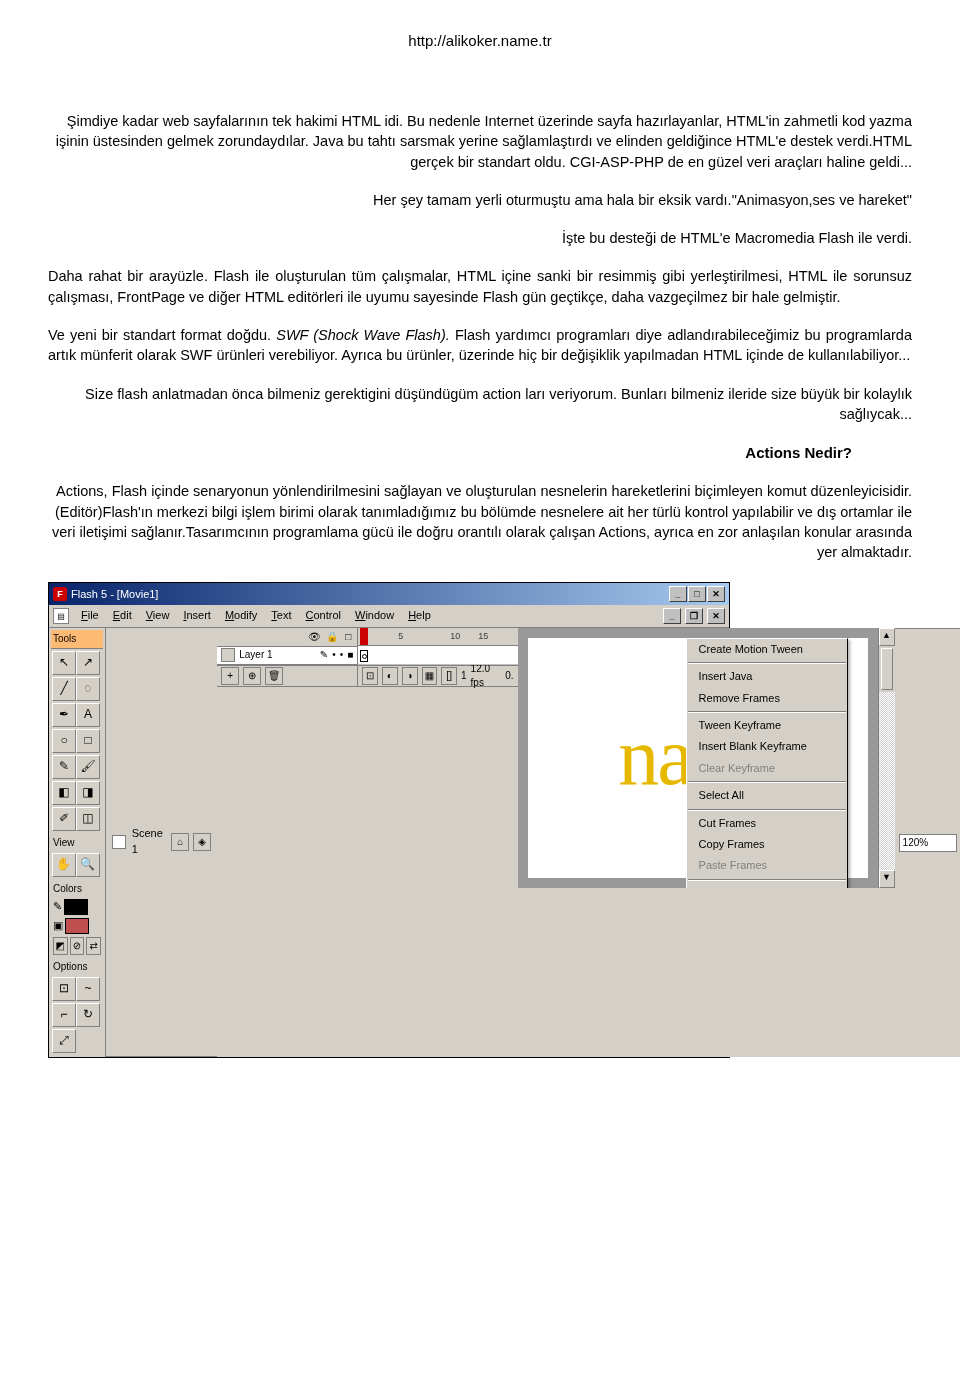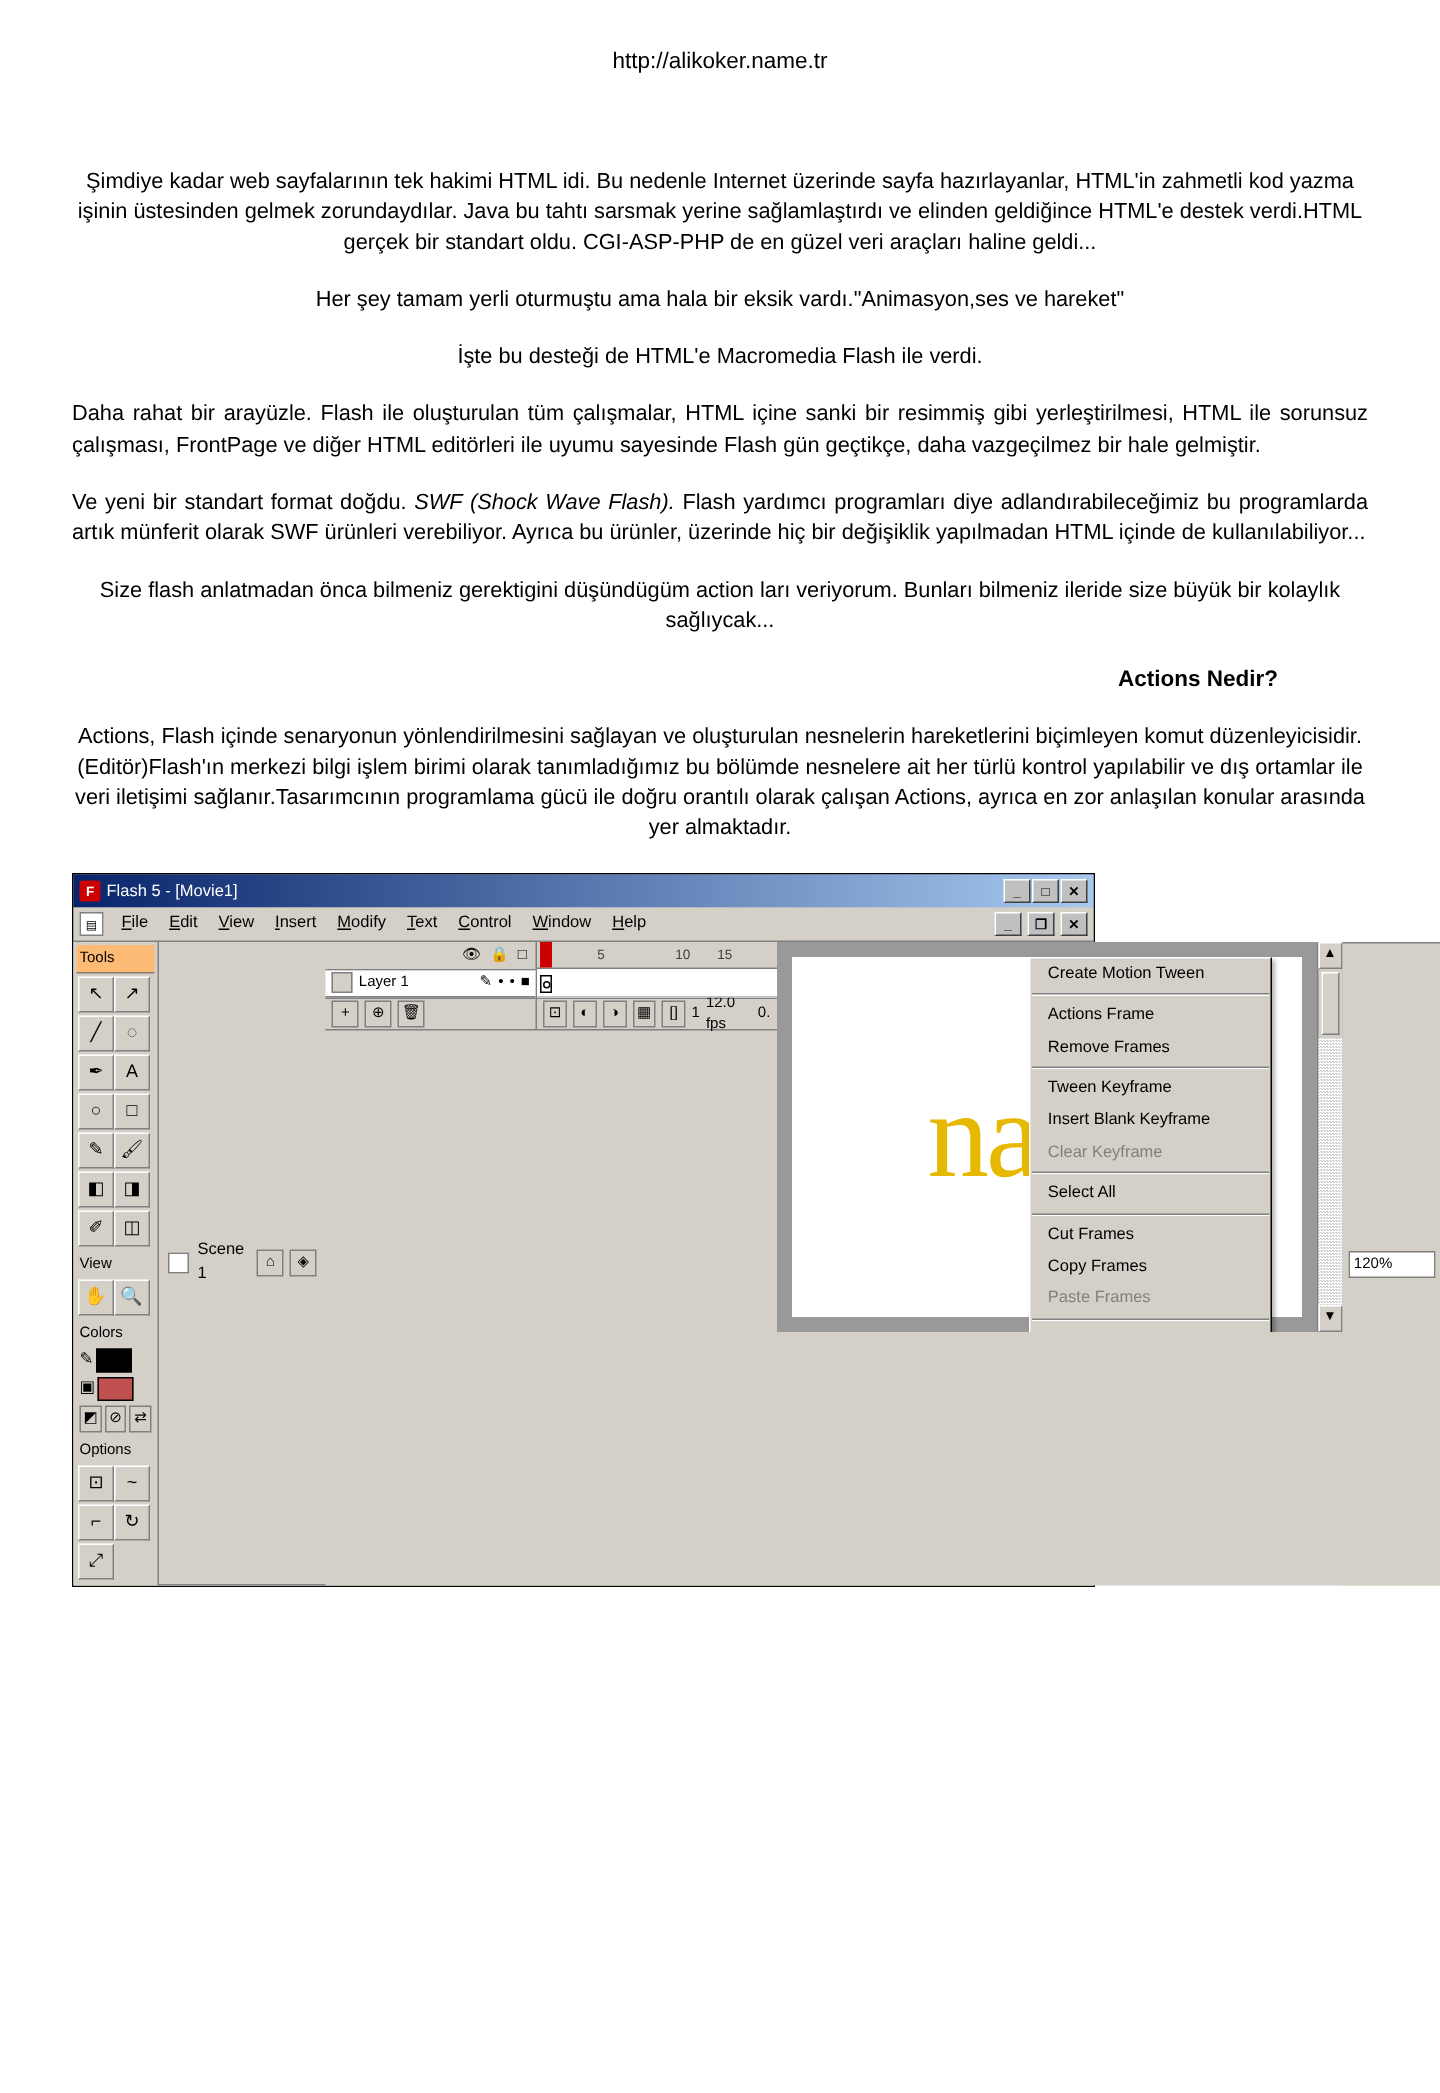--- a/index.html
+++ b/index.html
@@ -17,21 +17,21 @@
     text-align: center;
     font-size: 15px;
     margin-bottom: 60px;
   }
   .para {
     margin-bottom: 18px;
     text-align: justify;
   }
   .para-left {
     margin-bottom: 18px;
-    text-align: center;
+    text-align: right;
   }
   .heading-right {
     font-weight: bold;
     text-align: right;
     margin: 18px 0;
     padding-right: 60px;
     font-size: 15px;
   }
   .italic {
     font-style: italic;
@@ -593,21 +593,21 @@
 
       <div class="canvas-wrap">
         <div class="canvas-scroll">
           <div class="stage">
             <span class="natro">natro</span>
           </div>
 
           <div class="context-menu">
             <div class="ctx-item">Create Motion Tween</div>
             <div class="ctx-sep"></div>
-            <div class="ctx-item">Actions Frame</div>
+            <div class="ctx-item">Insert Java</div>
             <div class="ctx-item">Remove Frames</div>
             <div class="ctx-sep"></div>
             <div class="ctx-item">Tween Keyframe</div>
             <div class="ctx-item">Insert Blank Keyframe</div>
             <div class="ctx-item disabled">Clear Keyframe</div>
             <div class="ctx-sep"></div>
             <div class="ctx-item">Select All</div>
             <div class="ctx-sep"></div>
             <div class="ctx-item">Cut Frames</div>
             <div class="ctx-item">Copy Frames</div>

